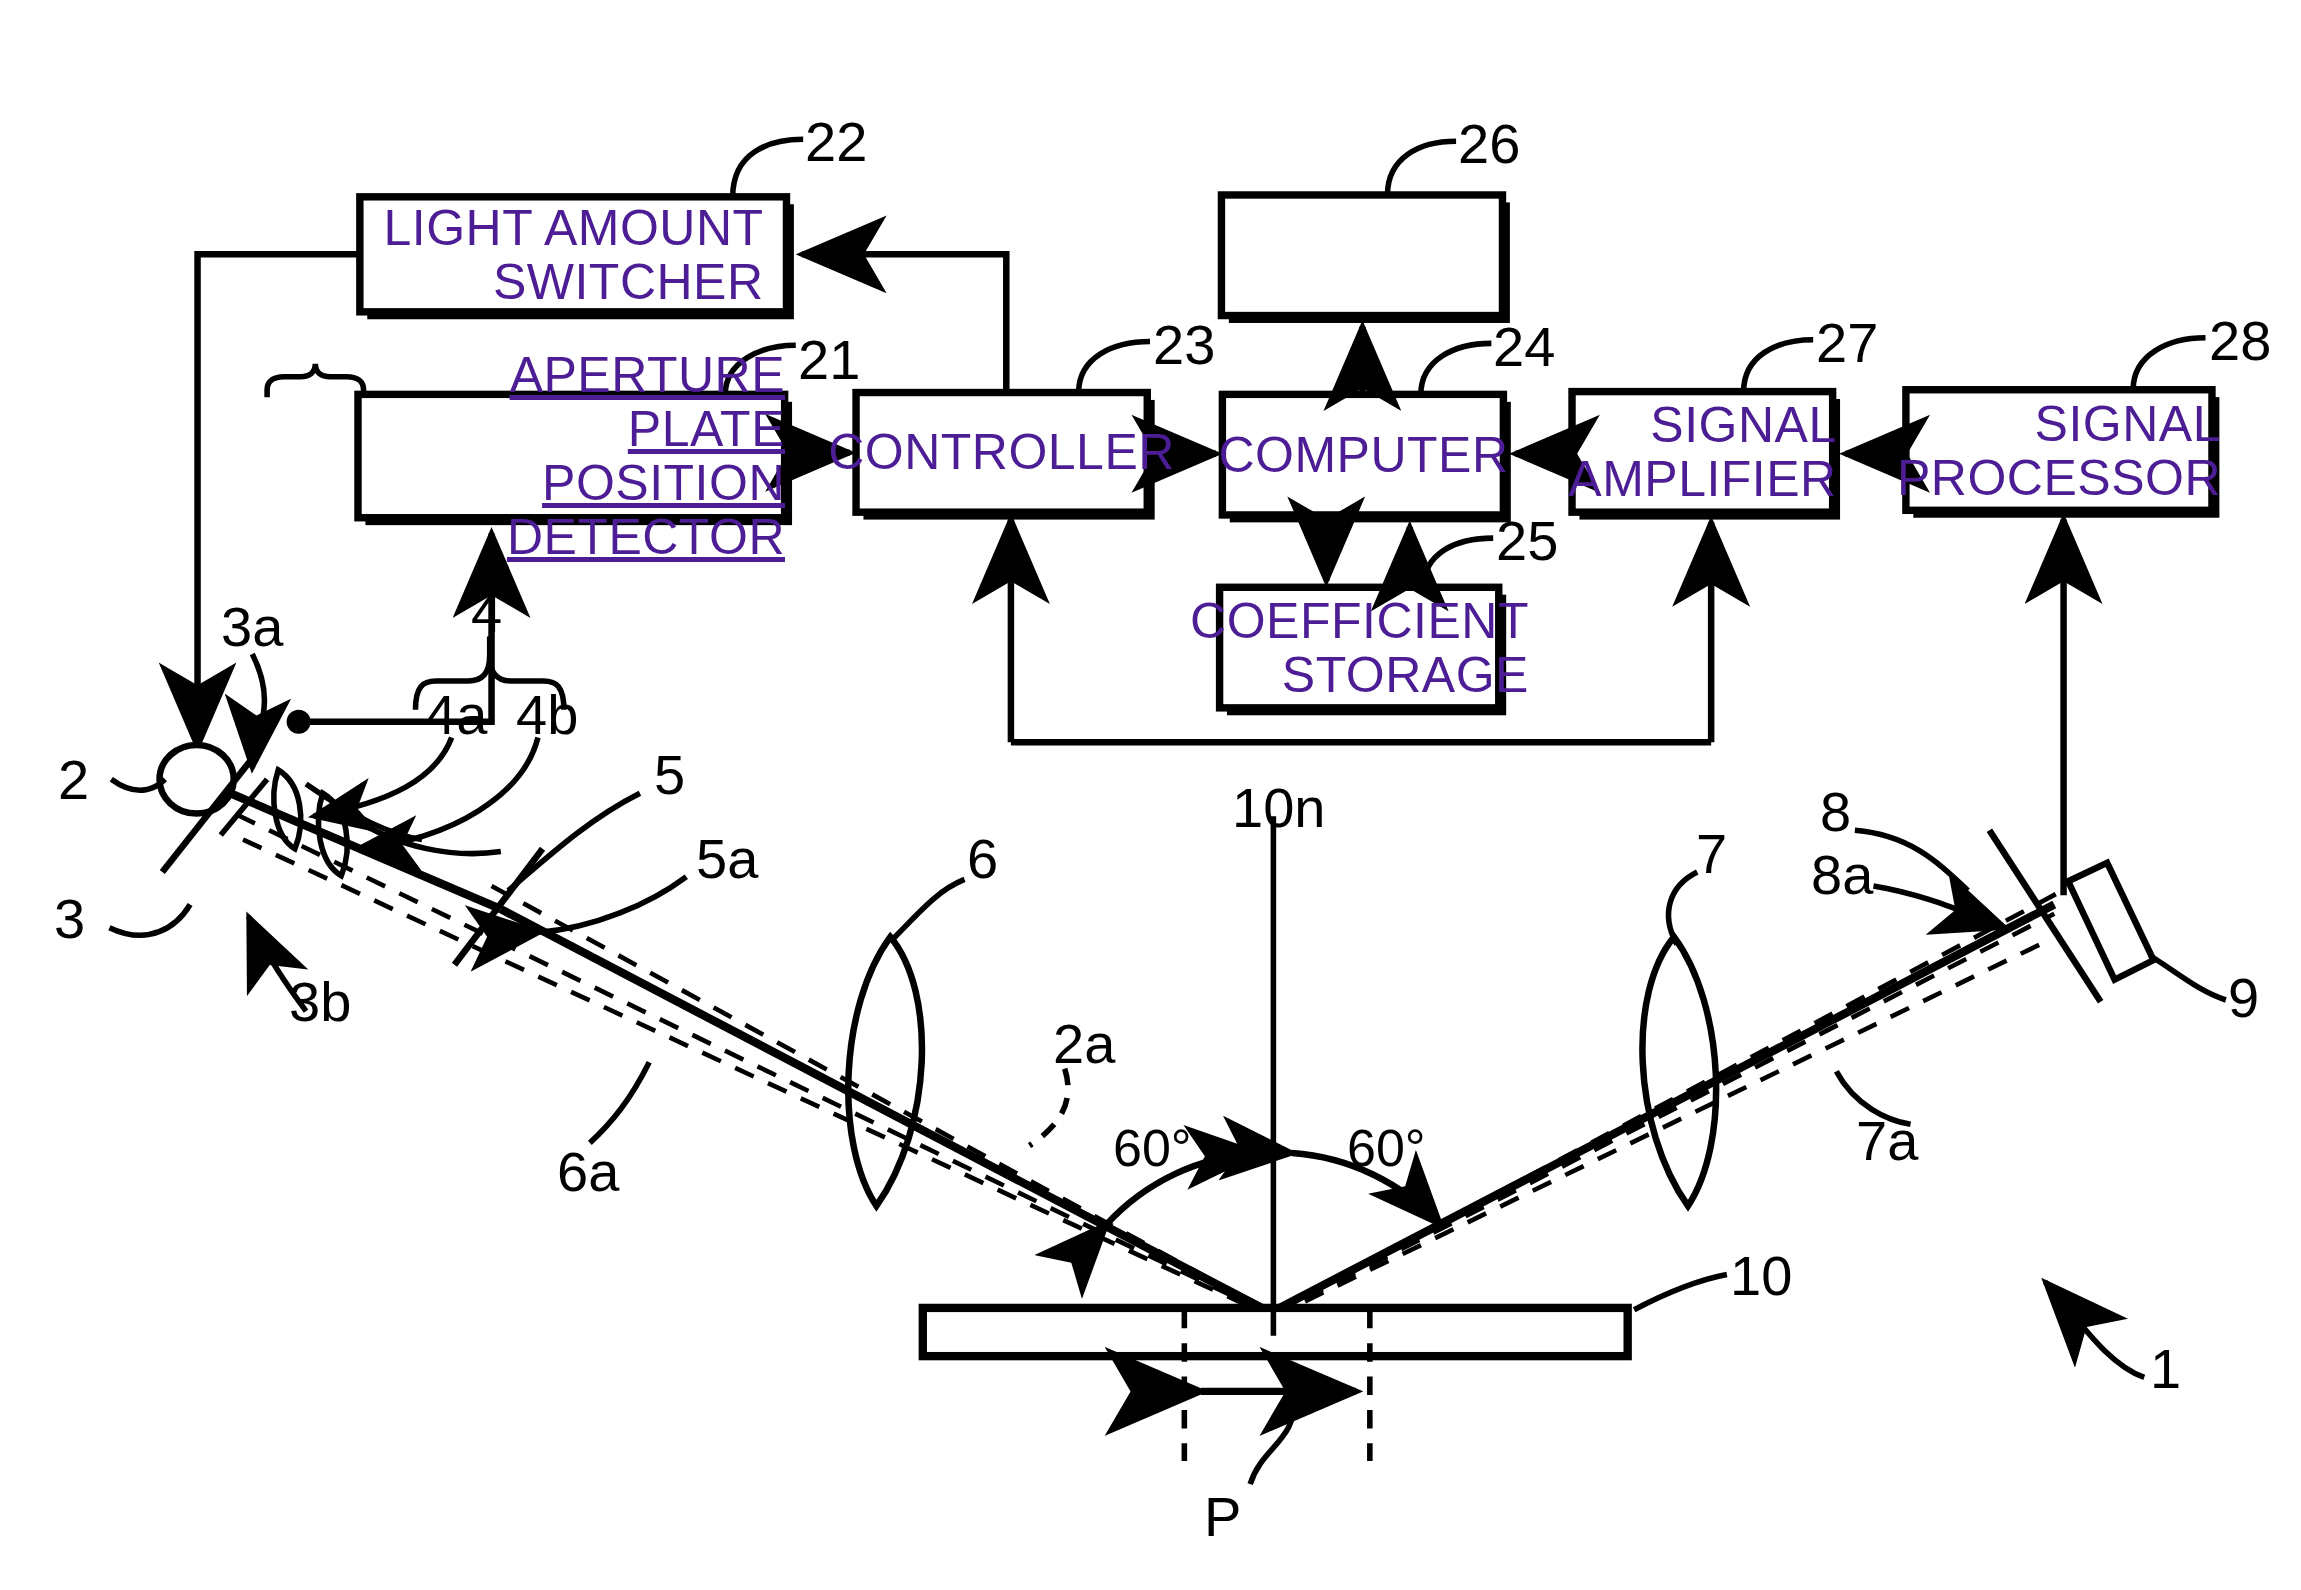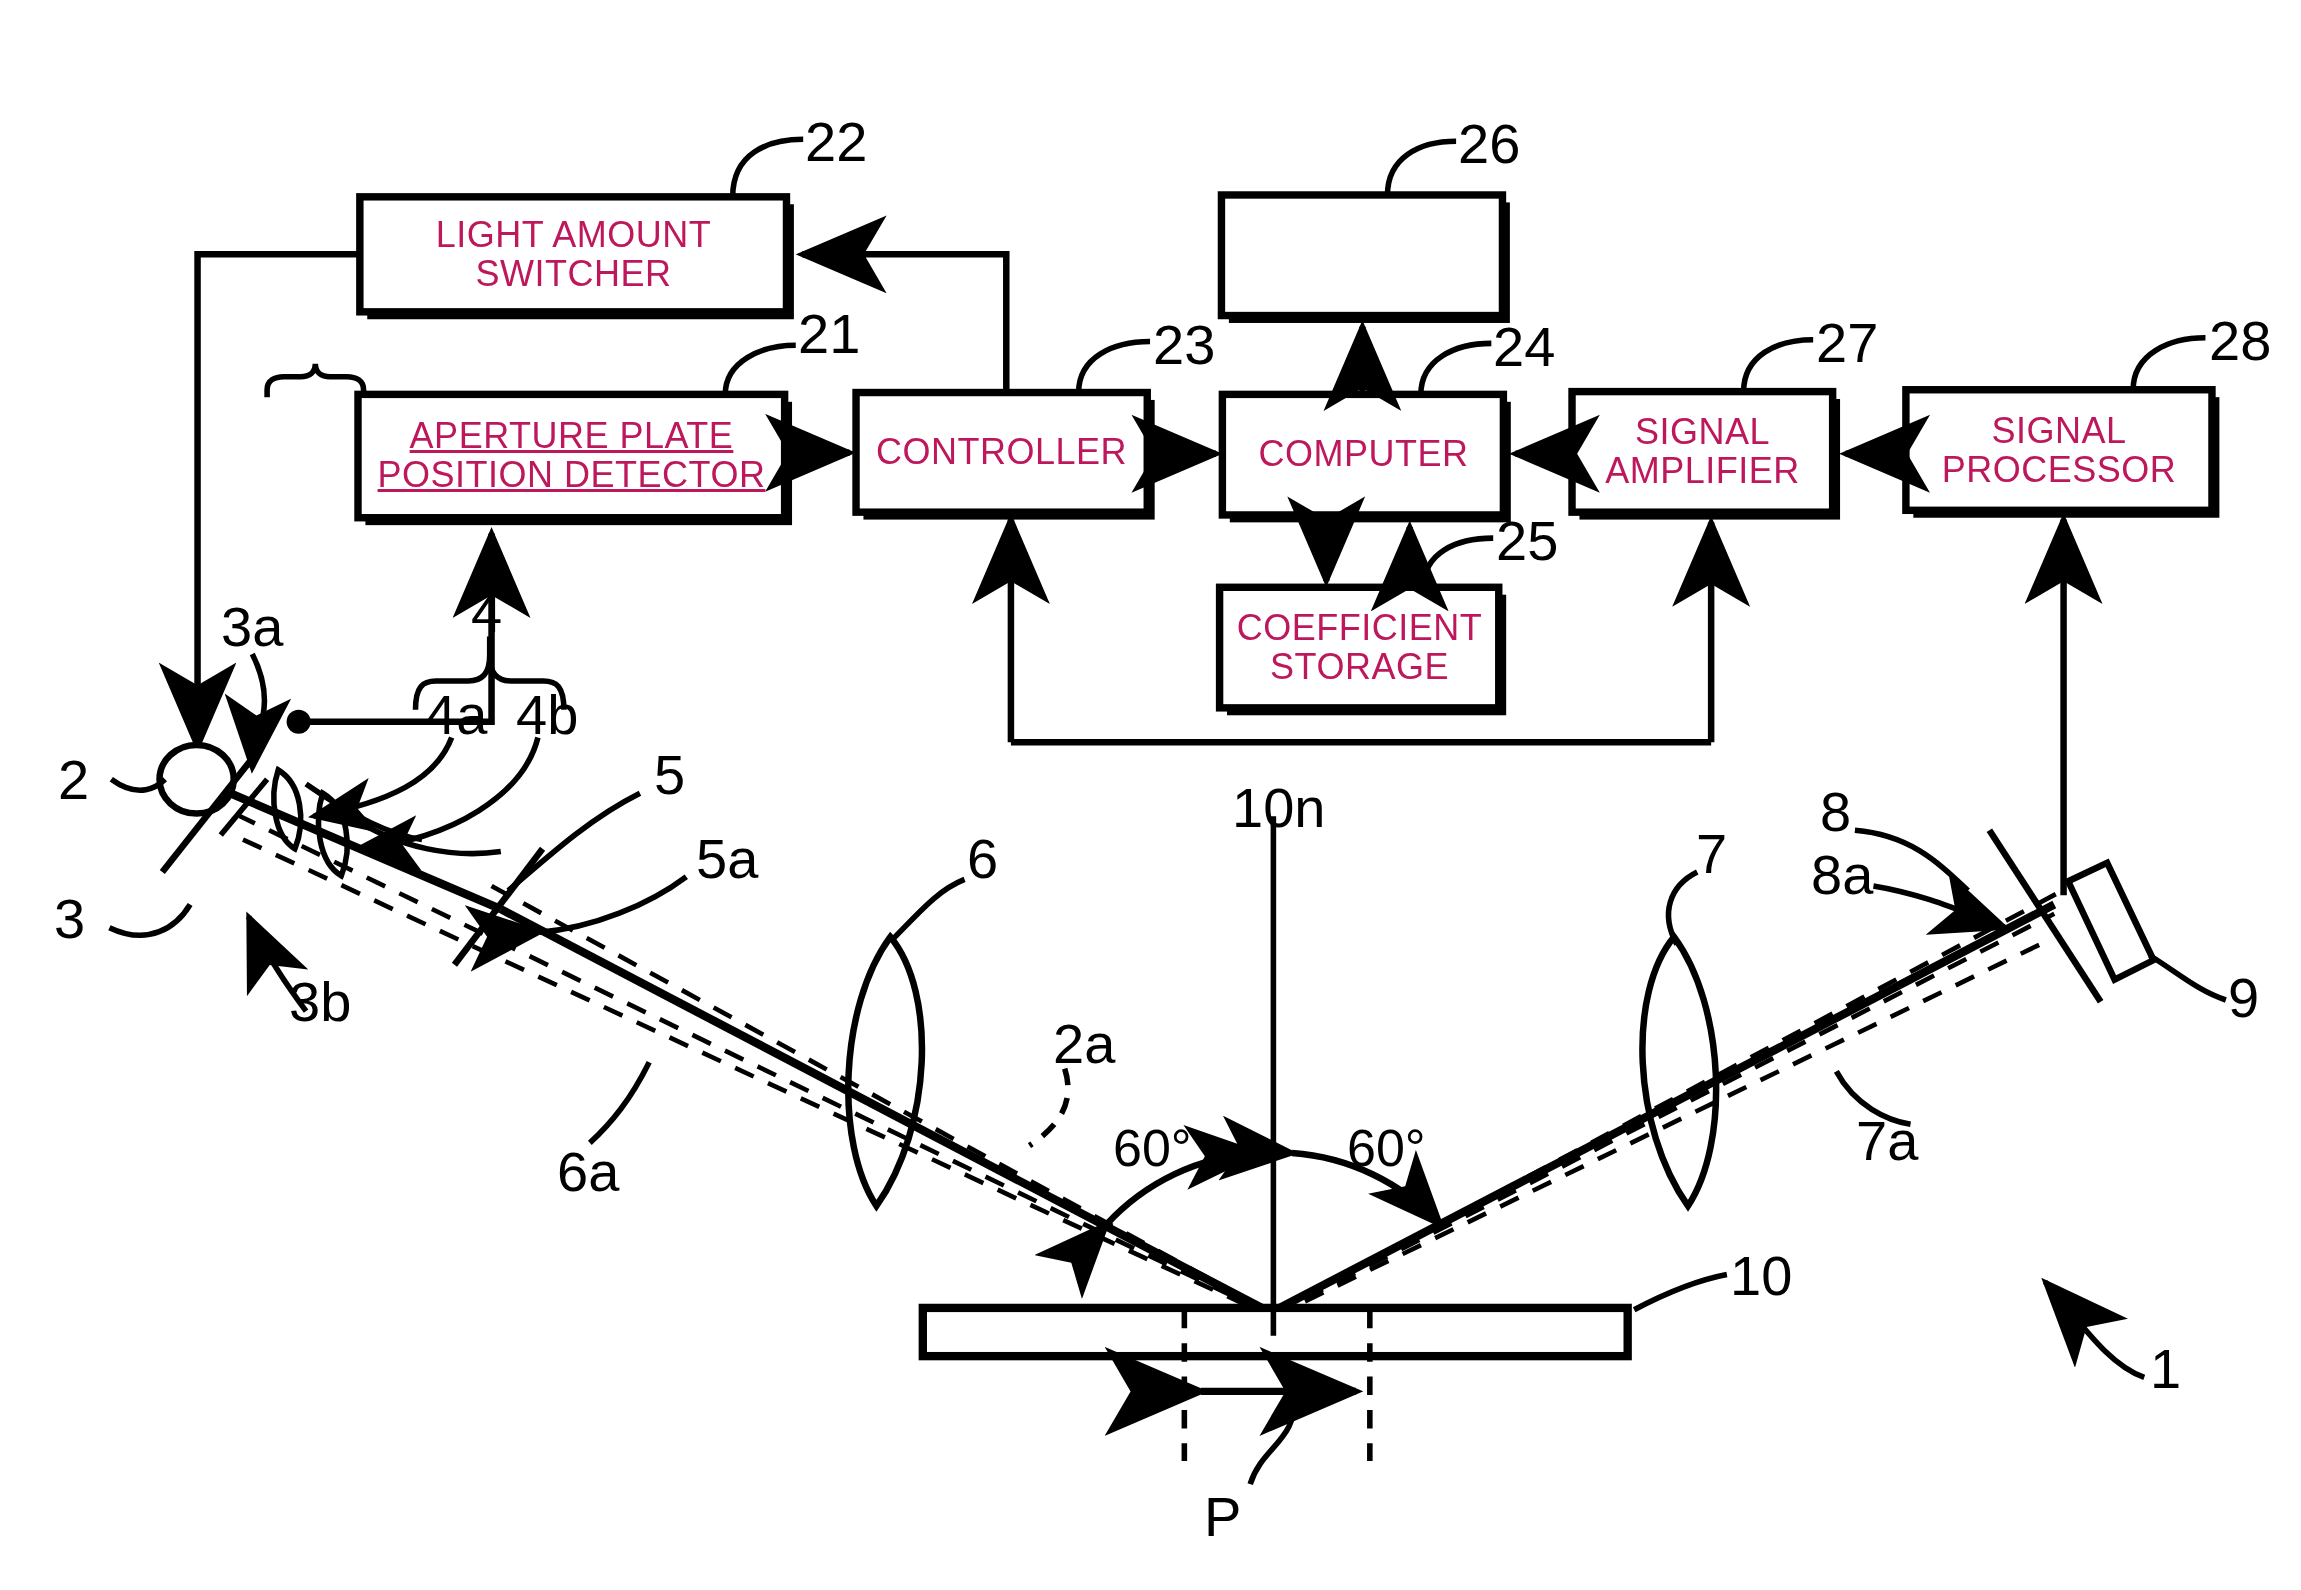--- a/index.html
+++ b/index.html
@@ -19,25 +19,25 @@
     position: absolute;
     left: 0; top: 0;
     width: 2301px;
     height: 1591px;
   }
   .blk-text {
     position: absolute;
     display: flex;
     align-items: center;
     justify-content: center;
-    text-align: center;
+    text-align: right;
     font-family: "Liberation Sans", sans-serif;
-    font-size: 36px;
+    font-size: 50px;
     line-height: 1.08;
-    color: #be185d;
+    color: #4c1d95;
     letter-spacing: 0.5px;
     white-space: pre-line;
     pointer-events: none;
   }
   .ref {
     position: absolute;
     font-family: "Liberation Sans", sans-serif;
     font-size: 56px;
     color: #000;
     white-space: nowrap;
@@ -275,21 +275,21 @@
   <div class="blk-text" style="left:1220px; top:587px; width:279px; height:121px;">COEFFICIENT
 STORAGE</div>
 
   <div class="blk-text" style="left:1572px; top:391px; width:261px; height:121px;">SIGNAL
 AMPLIFIER</div>
 
   <div class="blk-text" style="left:1906px; top:390px; width:306px; height:121px;">SIGNAL
 PROCESSOR</div>
 
   <div class="ref" style="left:805px; top:109px;">22</div>
-  <div class="ref" style="left:798px; top:301px;text-align:right;">21</div>
+  <div class="ref" style="left:798px; top:327px;text-align:right;">21</div>
   <div class="ref" style="left:1153px; top:312px;">23</div>
   <div class="ref" style="left:1458px; top:111px;">26</div>
   <div class="ref" style="left:1493px; top:314px;">24</div>
   <div class="ref" style="left:1496px; top:508px;">25</div>
   <div class="ref" style="left:1816px; top:310px;">27</div>
   <div class="ref" style="left:2209px; top:308px;">28</div>
 
   <div class="ref" style="left:2150px; top:1336px;">1</div>
 
   <div class="ref" style="left:58px;  top:747px;">2</div>

